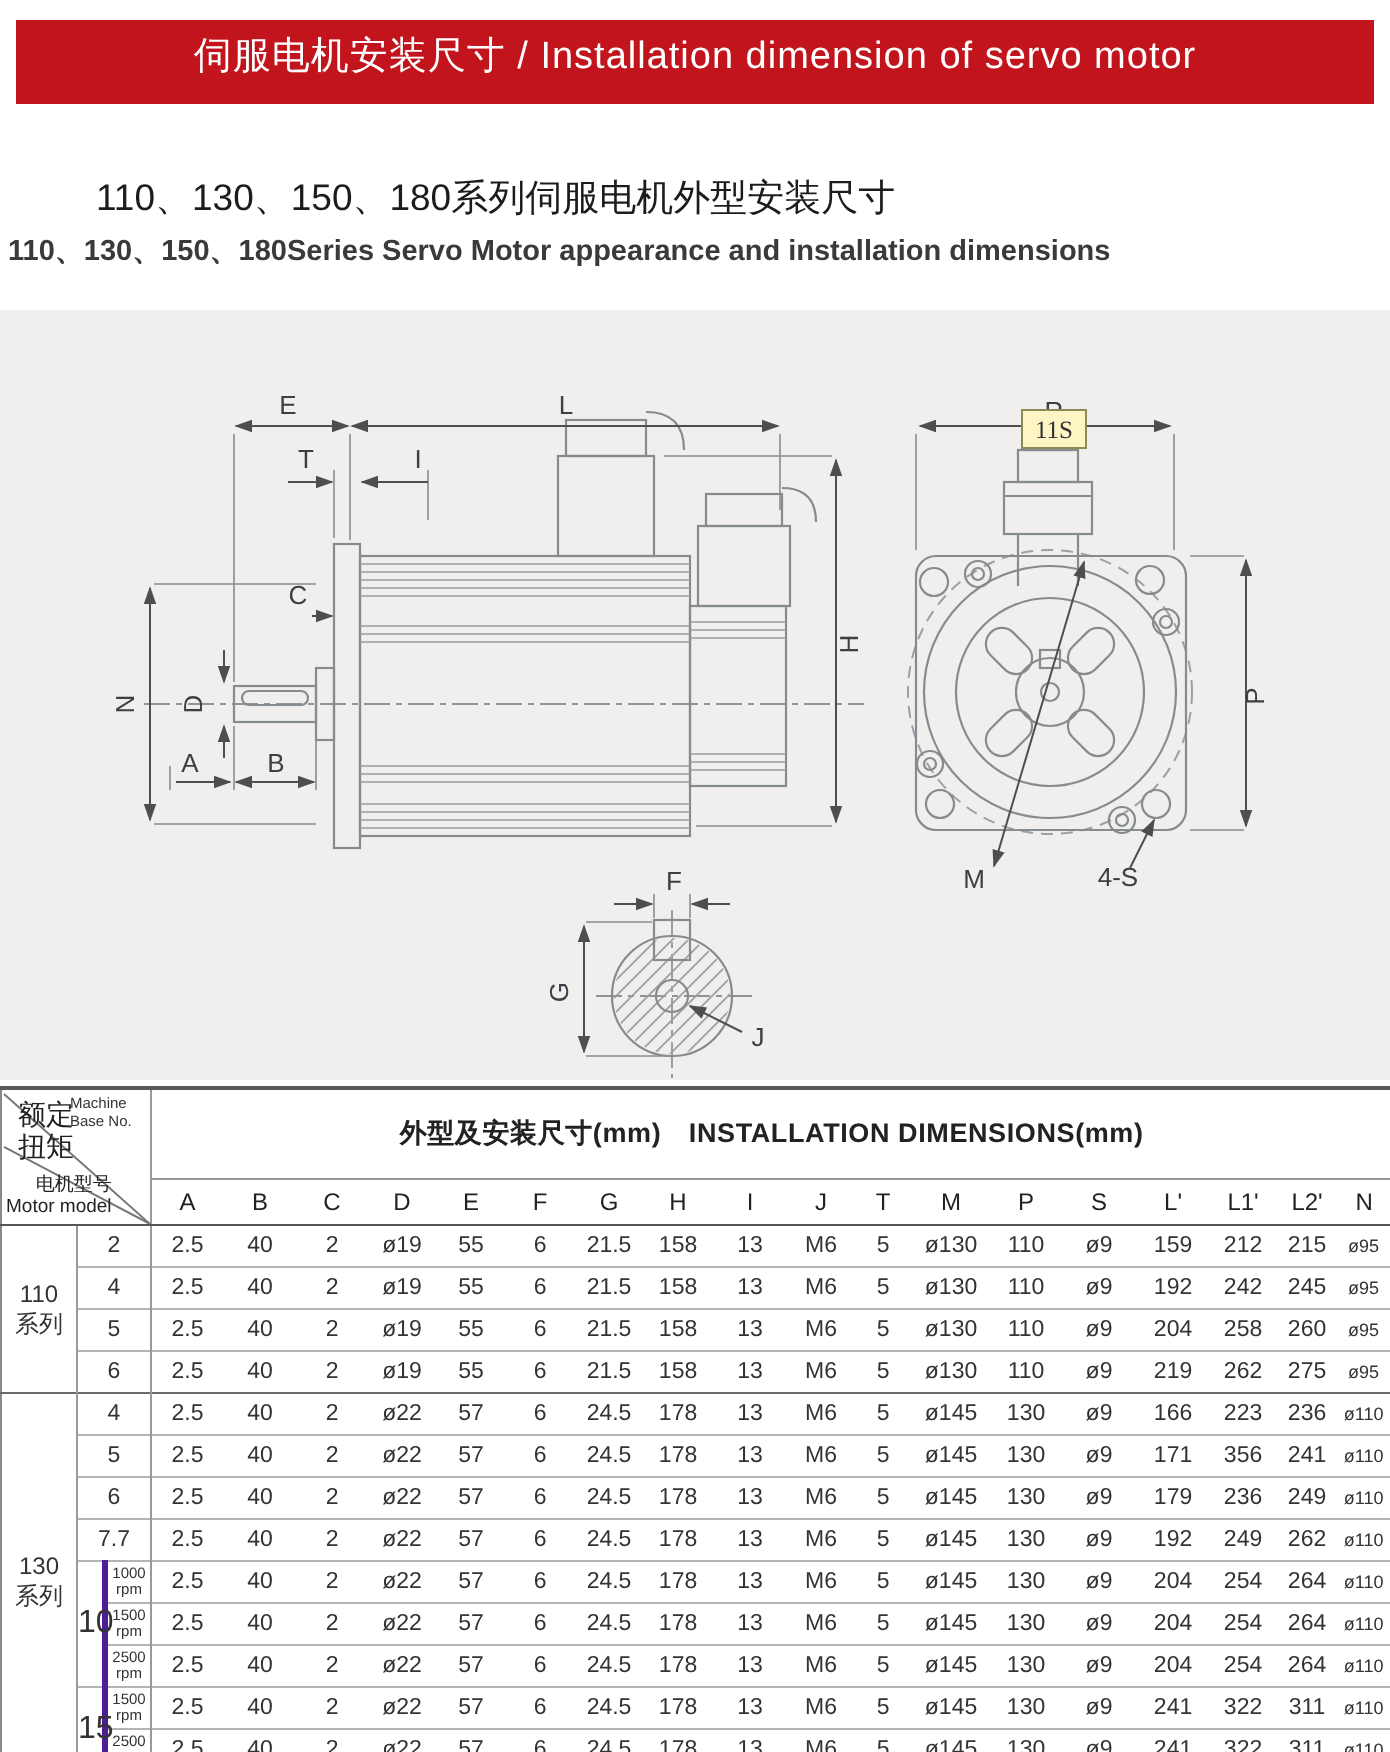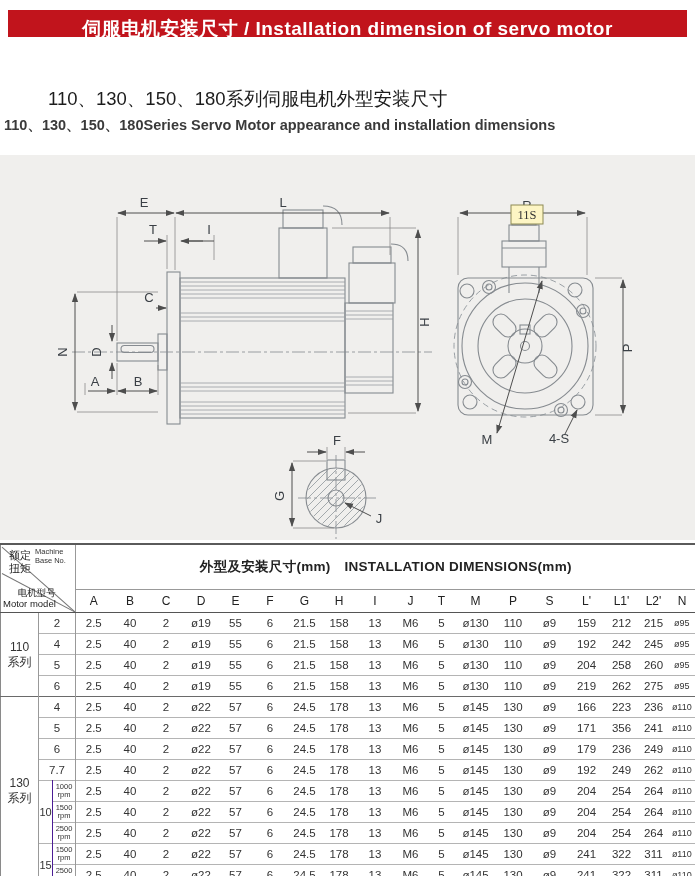--- a/index.html
+++ b/index.html
@@ -1,20 +1,20 @@
 <!DOCTYPE html>
 <html><head>
 <meta charset="utf-8">
 <style>
   html,body{margin:0;padding:0;background:#ffffff;}
   #page{position:relative;width:695px;height:876px;background:#fff;overflow:hidden;
         font-family:"Liberation Sans","DejaVu Sans",sans-serif;color:#222;}
 
-  .banner{position:absolute;left:8px;top:10px;width:679px;height:27px;background:#c1141c;
-          color:#fff;font-size:19px;font-weight:bold;text-align:center;line-height:38px;
+  .banner{position:absolute;left:8px;top:10px;width:679px;height:42px;background:#c1141c;
+          color:#fff;font-size:19px;font-weight:normal;text-align:center;line-height:38px;
           letter-spacing:.5px;}
 
   .title-zh{position:absolute;left:4px;top:86px;font-size:18.5px;font-weight:500;color:#1c1c1c;margin-left:44px;}
   .title-en{position:absolute;left:4px;top:116px;font-size:14.5px;font-weight:700;color:#3a3a3a;}
 
   .draw{position:absolute;left:0;top:155px;width:695px;height:385px;background:#f0efed;}
   .draw svg{display:block;}
 
   .o{stroke:#868b90;stroke-width:1.1;fill:none;}
   .rib{stroke:#989da1;stroke-width:.8;}
@@ -28,34 +28,34 @@
   .tagtxt{font-family:"Liberation Serif",serif;font-size:12.5px;fill:#333;text-anchor:middle;}
 
   .tablewrap{position:absolute;left:0;top:543px;width:695px;}
   table{border-collapse:collapse;table-layout:fixed;width:695px;
         border-top:2.5px solid #5a5a5a;border-bottom:2.5px solid #5a5a5a;border-left:1.5px solid #8a8a8a;}
   td,th{padding:0;text-align:center;vertical-align:middle;font-weight:400;color:#333;}
 
   .corner{position:relative;height:66px;border-right:1px solid #999;border-bottom:1.2px solid #555;}
   .corner svg{position:absolute;left:0;top:0;width:100%;height:100%;}
   .corner div{position:absolute;white-space:pre-line;line-height:1.15;}
-  .c-tl{left:8px;top:4px;font-size:11px;color:#222;}
+  .c-tl{left:8px;top:4px;font-size:14px;color:#222;}
   .c-tr{left:34px;top:3px;font-size:7.5px;color:#333;text-align:left;}
   .c-b{left:2px;bottom:2px;font-size:9.5px;color:#222;text-align:right;line-height:1.1;}
 
   .span-head{height:44px;font-size:13.5px;font-weight:600;color:#222;border-bottom:1px solid #999;
              letter-spacing:.3px;}
   #letters-row th{height:22px;font-size:12px;color:#222;border-bottom:1.2px solid #555;}
   #letters-row th.last{font-size:12px;}
 
   tbody td{height:20px;border-top:1px solid #b4b4b4;font-size:11.5px;}
   tbody tr.grp-first td{border-top:1.5px solid #6a6a6a;}
   td.series{font-size:12px;line-height:1.25;white-space:pre-line;border-right:1px solid #999;}
   td.model{font-size:11.5px;border-right:1px solid #999;}
-  td.model-num{font-size:11px;border-right:1px solid #4c1d95;}
+  td.model-num{font-size:16px;border-right:3px solid #4c1d95;}
   td.rpm{font-size:7.5px;line-height:1.05;white-space:pre-line;border-right:1px solid #999;}
   td.val{}
   td.val.last{font-size:9px;border-right:1px solid #999;}
 </style>
 </head>
 <body>
 
 <div id="page">
 
   <div class="banner">伺服电机安装尺寸 / Installation dimension of servo motor</div>

